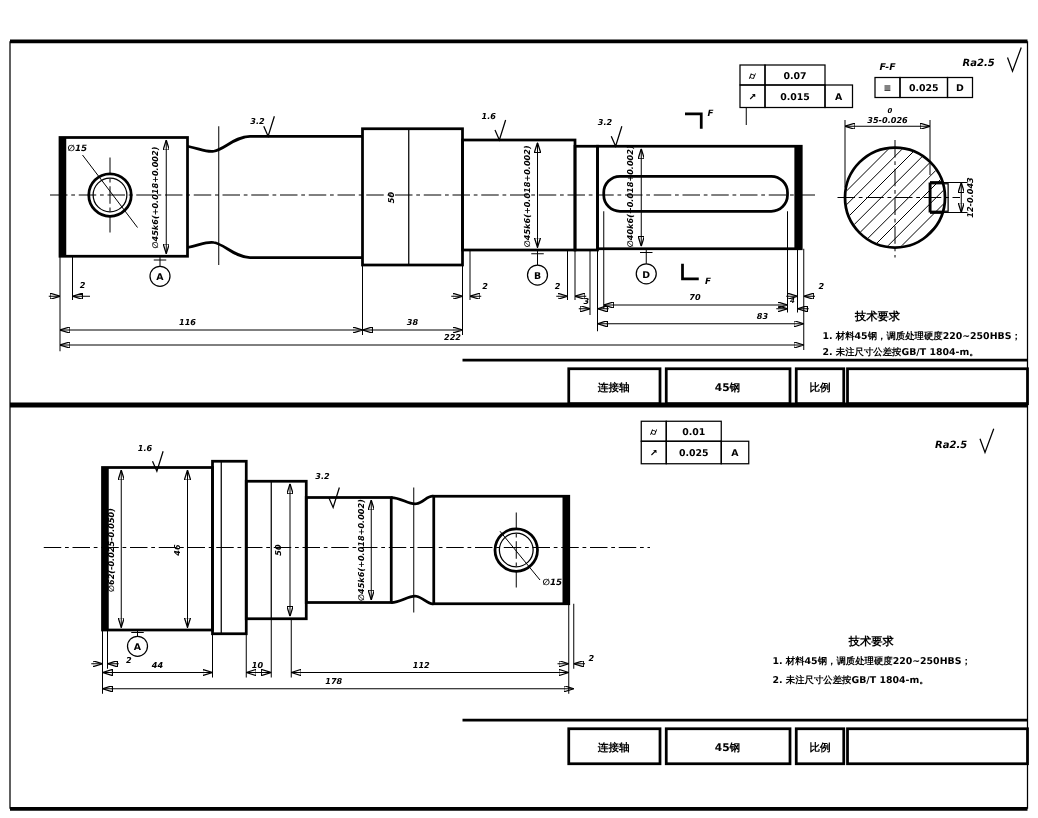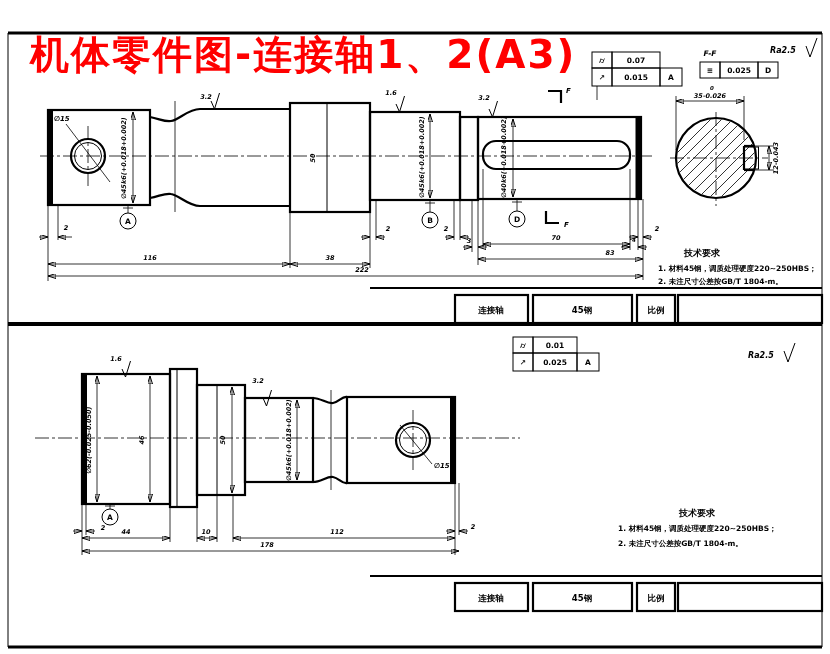--- a/index.html
+++ b/index.html
@@ -21,21 +21,20 @@
   .tf{font-size:7.5px;font-weight:bold;text-anchor:middle;}
   .tn{font-size:7.5px;font-weight:bold;}
   .th{font-size:9px;font-weight:bold;text-anchor:middle;}
   .tbx{font-size:8.5px;font-weight:bold;text-anchor:middle;}
   .tra{font-size:8px;font-weight:bold;font-style:italic;}
 </style>
 </head>
 <body>
 
 <div id="page">
-  <div id="big-title">机体零件图-连接轴1、2(A3)</div>
 
   <svg width="830" height="654" viewBox="0 0 830 654">
     <defs>
       <marker id="ar" markerWidth="8" markerHeight="5" refX="8" refY="2.5" orient="auto-start-reverse" markerUnits="userSpaceOnUse">
         <path d="M0,0 L8,2.5 L0,5 Z" fill="#000" stroke="none"></path>
       </marker>
       <clipPath id="ffclip">
           <circle cx="716" cy="158" r="39"></circle>
         </clipPath>
     </defs>

